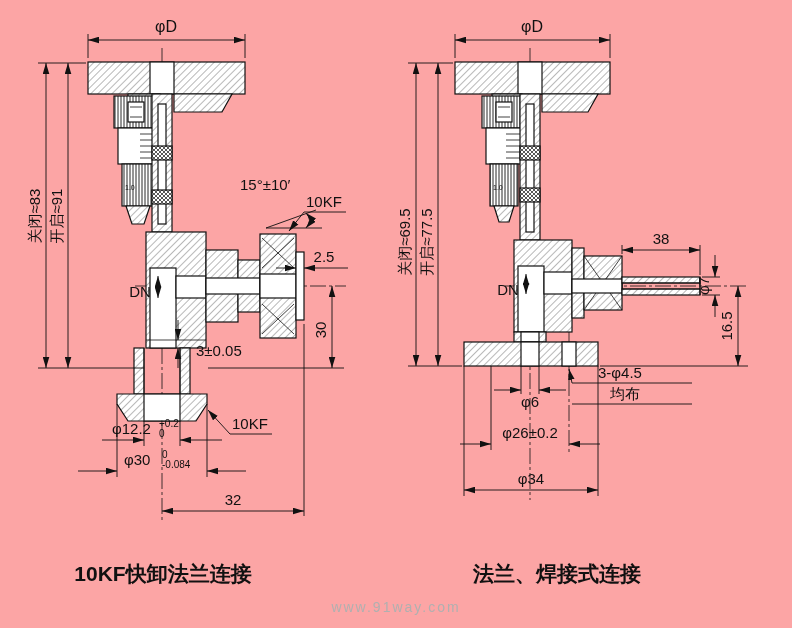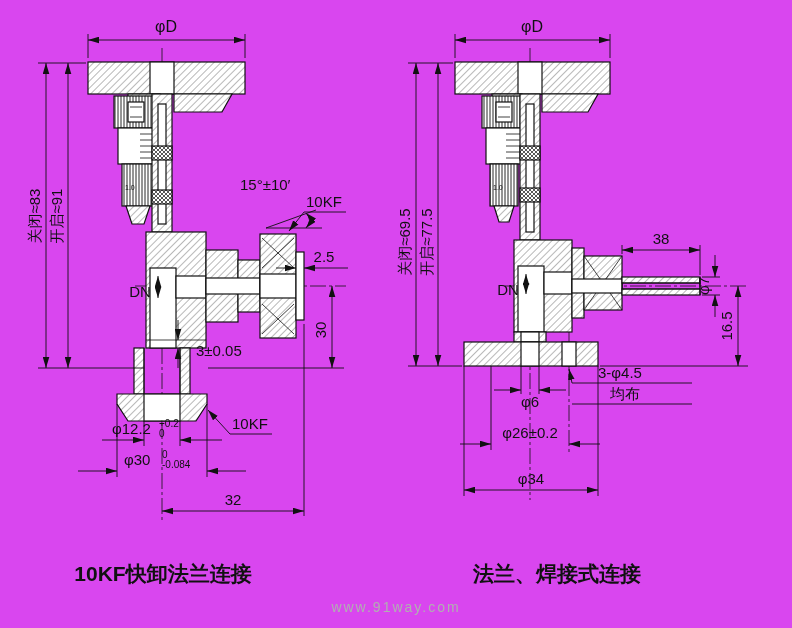--- a/index.html
+++ b/index.html
@@ -1,17 +1,17 @@
 <!DOCTYPE html>
 <html><head>
 <meta charset="utf-8">
 <style>
   html,body{margin:0;padding:0;background:#fff;}
   body{font-family:"Liberation Sans", sans-serif;}
-  #stage{position:relative;width:792px;height:628px;background:#d946ef;overflow:hidden;}
+  #stage{position:relative;width:792px;height:628px;background:#fca5a5;overflow:hidden;}
   svg{position:absolute;left:0;top:0;}
   text{fill:#111;}
   .obj{stroke:#111;stroke-width:1.2;}
   .thin{stroke:#111;stroke-width:0.8;fill:none;}
   .dim{stroke:#111;stroke-width:0.9;fill:none;}
   .cl{stroke:#111;stroke-width:0.8;fill:none;stroke-dasharray:16 3 3 3;}
   .dimtxt{font-size:15px;}
   .toltxt{font-size:10px;}
   .bigtxt{font-size:16px;}
   .caption{font-size:21px;font-weight:bold;}

